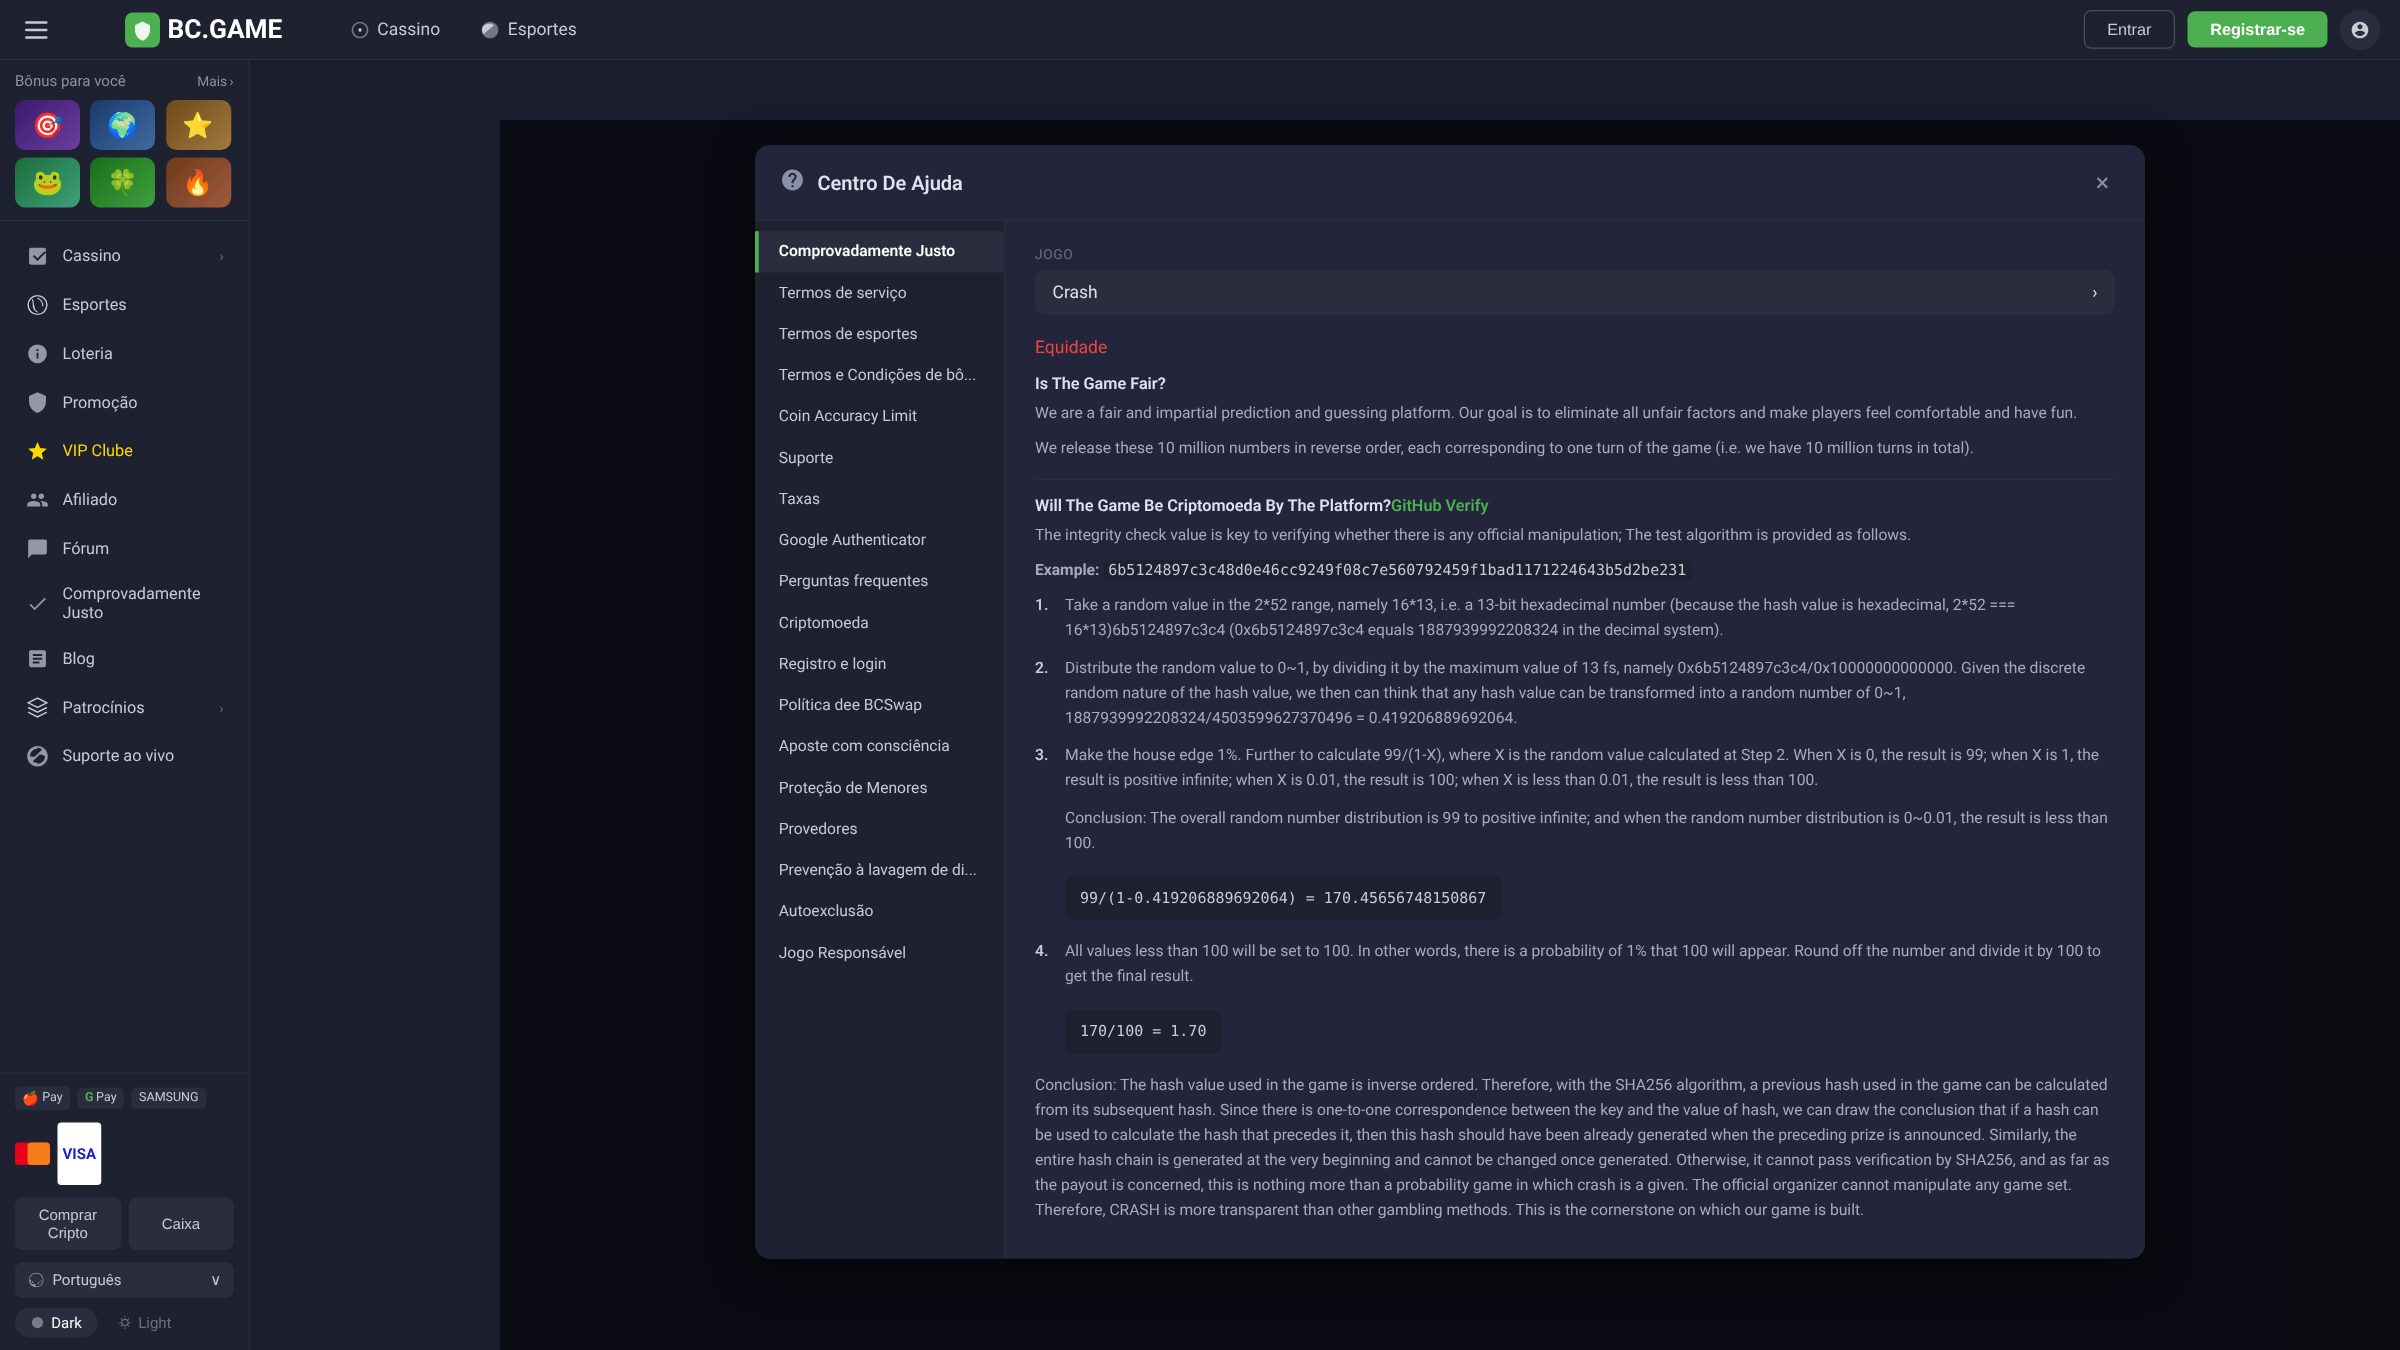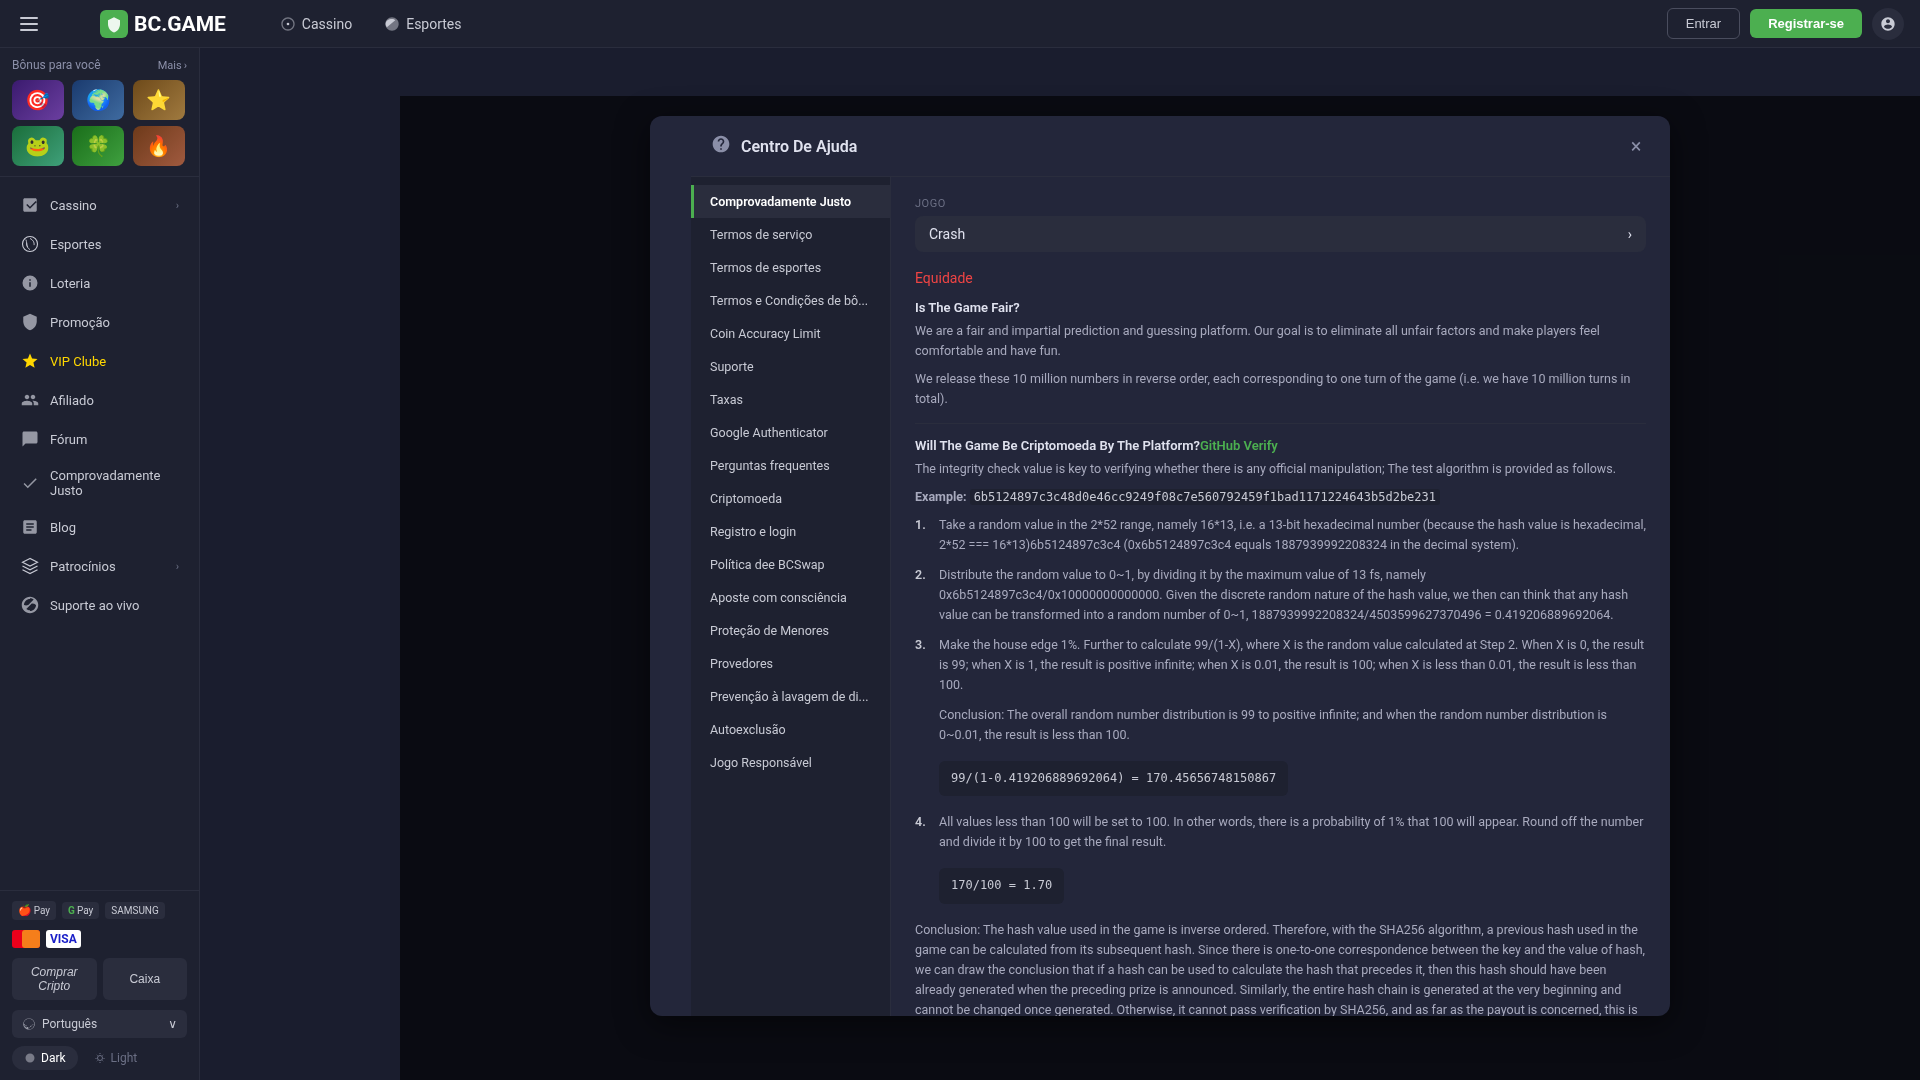--- a/index.html
+++ b/index.html
@@ -76,24 +76,24 @@
     .sidebar-item-arrow { color: #6b6f84; font-size: 11px; }
     .vip-label { color: #ffd700; }
 
     .sidebar-bottom { padding: 10px 12px; border-top: 1px solid #2a2d3d; }
     .payment-icons { display: flex; flex-wrap: wrap; gap: 6px; margin-bottom: 10px; align-items: center; }
     .pay-badge { background: #2a2d3d; border-radius: 4px; padding: 3px 6px; font-size: 10px; color: #c8cad4; display: flex; align-items: center; gap: 2px; }
     .pay-apple { font-size: 11px; }
     .pay-google { color: #4caf50; font-size: 10px; font-weight: 700; }
     .pay-mc { width: 28px; height: 18px; background: #eb001b; border-radius: 3px; position: relative; }
     .pay-mc::after { content: ''; position: absolute; right: 0; top: 0; width: 18px; height: 18px; background: #f79e1b; border-radius: 3px; opacity: 0.8; }
-    .pay-visa { font-size: 12px; font-weight: 700; color: #1a1fc8; background: #fff; padding: 2px 4px; border-radius: 3px; }
+    .pay-visa { font-size: 12px; font-weight: 700; color: #1a1fc8; background: #fff; padding: 18px 4px; border-radius: 3px; }
     .sidebar-action-btns { display: flex; gap: 6px; margin-bottom: 10px; }
     .action-btn { flex: 1; padding: 7px 4px; border-radius: 6px; border: none; font-size: 12px; cursor: pointer; text-align: center; }
-    .action-btn.buy { background: #2a2d3d; color: #c8cad4; font-style: italic; }
+    .action-btn.buy { background: #2a2d3d; color: #c8cad4; }
     .action-btn.cash { background: #2a2d3d; color: #c8cad4; }
     .lang-selector { display: flex; align-items: center; gap: 6px; padding: 7px 10px; background: #2a2d3d; border-radius: 6px; cursor: pointer; font-size: 12px; color: #c8cad4; }
     .dark-light-toggle { display: flex; align-items: center; gap: 4px; margin-top: 8px; }
     .toggle-option { display: flex; align-items: center; gap: 5px; padding: 5px 12px; border-radius: 20px; cursor: pointer; font-size: 12px; }
     .toggle-option.active { background: #2a2d3d; color: #fff; }
     .toggle-option.inactive { color: #6b6f84; }
 
     
     .main-content { flex: 1; background: #1a1d2e; overflow: hidden; }
 
@@ -104,27 +104,26 @@
       background: rgba(0,0,0,0.6);
       display: flex;
       align-items: flex-start;
       justify-content: center;
       padding: 20px;
       z-index: 50;
     }
     .modal {
       background: #23263a;
       border-radius: 12px;
-      width: 1020px;
+      width: 1112px;
       max-height: 900px;
       display: flex;
       flex-direction: column;
       overflow: hidden;
       box-shadow: 0 8px 32px rgba(0,0,0,0.5);
-      padding-left: 41px;
     }
     .modal-header {
       display: flex; align-items: center; gap: 10px; padding: 16px 20px;
       border-bottom: 1px solid #2a2d3d; flex-shrink: 0;
     }
     .modal-header-icon { color: #8b8fa8; font-size: 18px; }
     .modal-title { font-size: 16px; font-weight: 600; color: #e0e2ef; flex: 1; }
     .modal-close { cursor: pointer; color: #8b8fa8; font-size: 20px; width: 28px; height: 28px; display: flex; align-items: center; justify-content: center; border-radius: 4px; }
     .modal-body { display: flex; flex: 1; overflow: hidden; }
 

